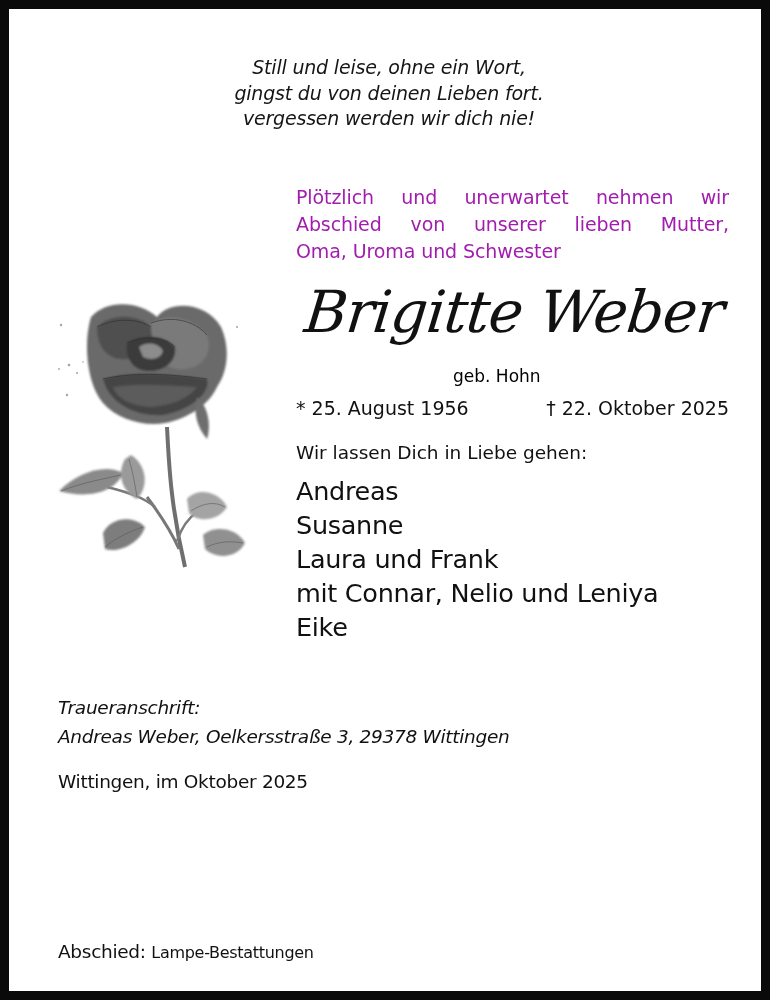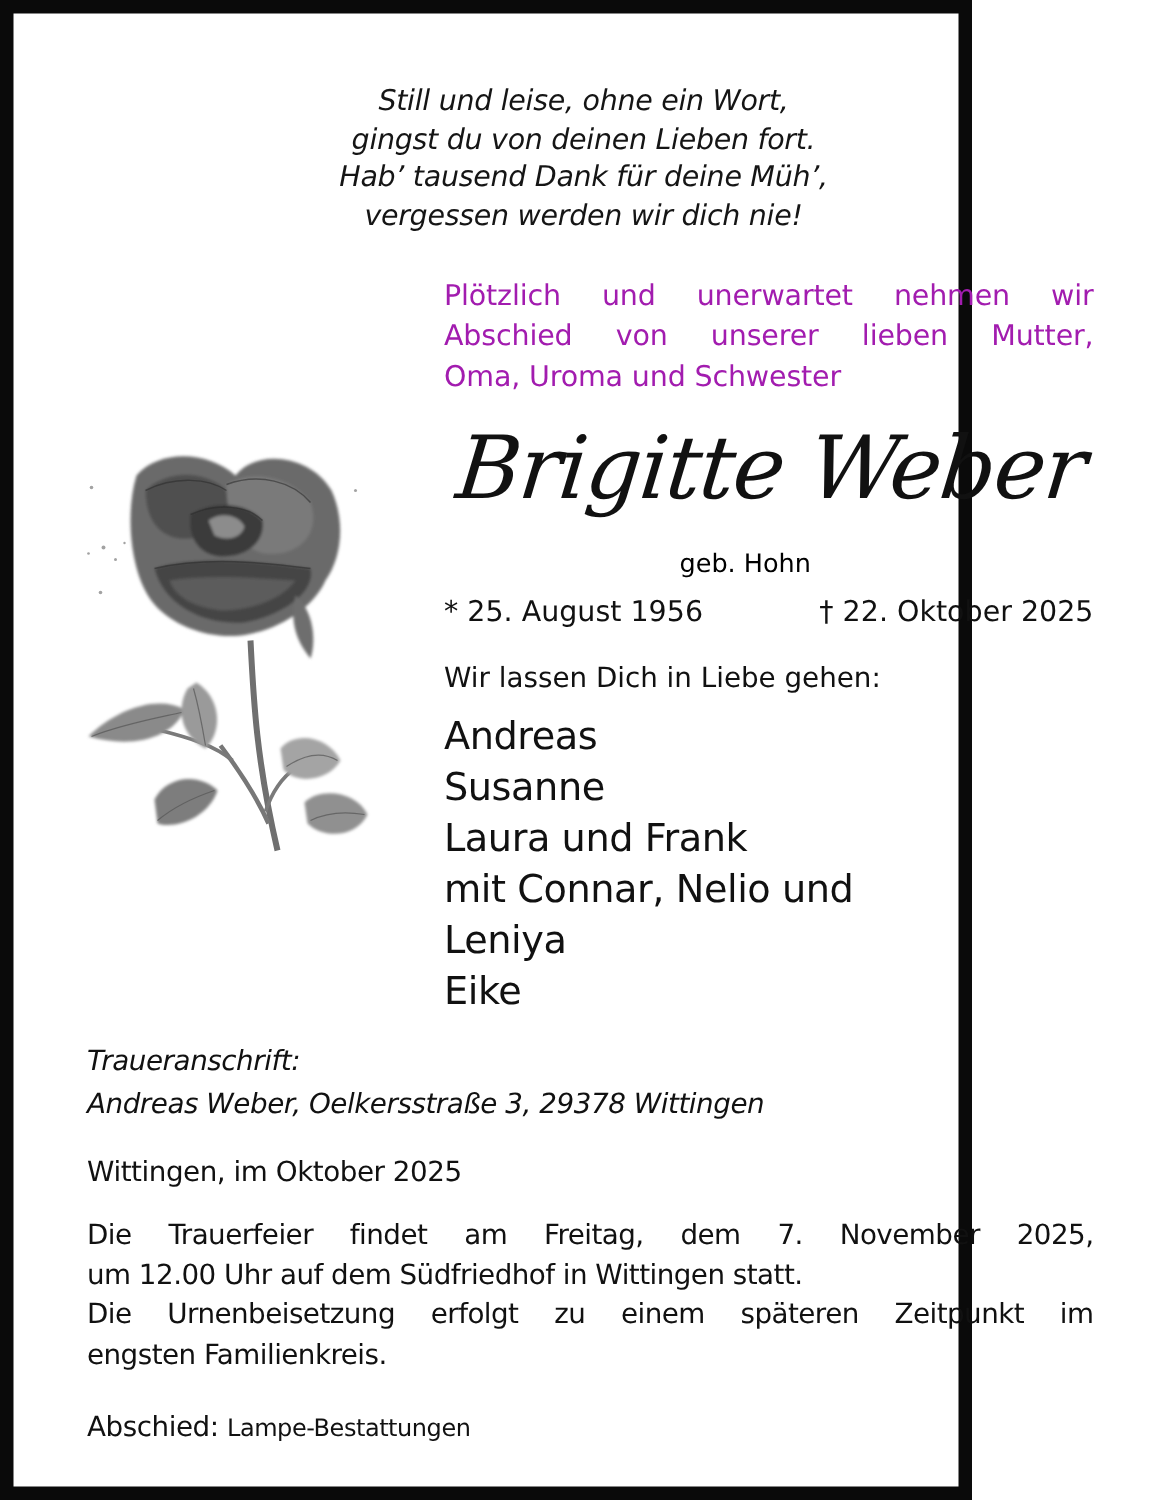--- a/index.html
+++ b/index.html
@@ -1,19 +1,19 @@
 <!DOCTYPE html>
 <html><head>
   <meta charset="utf-8">
   <style>
     * { margin: 0; padding: 0; box-sizing: border-box; }
     html, body { width: 770px; height: 1000px; background: #ffffff; overflow: hidden; }
     body { font-family: "DejaVu Sans", sans-serif; color: #111111; }
     .page {
-      position: absolute; left: 0; top: 0; width: 648px; height: 1000px;
+      position: absolute; left: 0; top: 0; width: 770px; height: 1000px;
       border-top: 9px solid #0a0a0a;
       border-left: 9px solid #0a0a0a;
       border-right: 9px solid #0a0a0a;
       border-bottom: 9px solid #0a0a0a;
       background: #fff;
     }
     .poem {
       position: absolute; left: 180px; top: 46px; width: 400px;
       text-align: center; font-style: italic;
       font-family: "DejaVu Sans", sans-serif;
@@ -77,21 +77,20 @@
     .care .provider { font-size: 16px; text-align: right; }
   </style>
 </head>
 <body>
 
 <div class="page">
 
   <div class="poem">
     <div>Still und leise, ohne ein Wort,</div>
     <div>gingst du von deinen Lieben fort.</div>
-    <div>Hab’ tausend Dank für deine Müh’,</div>
     <div>vergessen werden wir dich nie!</div>
   </div>
 
   <div class="intro">
     <span class="line">Plötzlich und unerwartet nehmen wir</span>
     <span class="line">Abschied von unserer lieben Mutter,</span>
     <span class="line last">Oma, Uroma und Schwester</span>
   </div>
 
   <svg class="rose" viewBox="0 0 210 290" xmlns="http://www.w3.org/2000/svg">
@@ -167,25 +166,19 @@
     <span class="member">Eike</span>
   </div>
 
   <div class="address-block">
     <div>Traueranschrift:</div>
     <div>Andreas Weber, Oelkersstraße 3, 29378 Wittingen</div>
   </div>
 
   <div class="place-date">Wittingen, im Oktober 2025</div>
 
-  <div class="service">
-    <span class="line">Die Trauerfeier findet am Freitag, dem 7. November 2025,</span>
-    <span class="line free">um 12.00 Uhr auf dem Südfriedhof in Wittingen statt.</span>
-    <span class="line">Die Urnenbeisetzung erfolgt zu einem späteren Zeitpunkt im</span>
-    <span class="line free">engsten Familienkreis.</span>
-  </div>
 
   <div class="care">
     <span>Abschied:</span>
     <span class="provider">Lampe-Bestattungen</span>
   </div>
 
 </div>
 
 </body></html>

